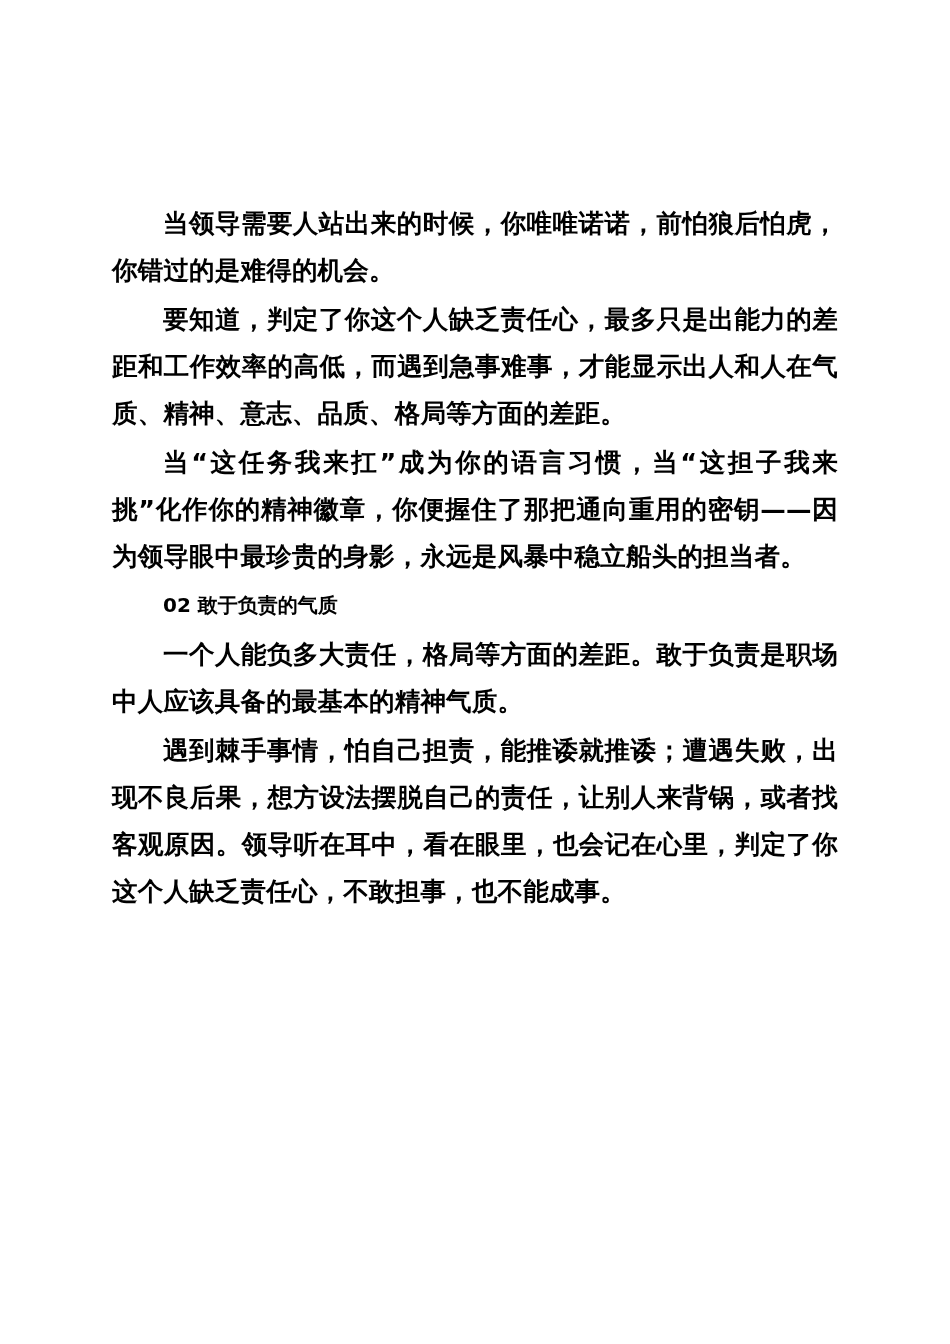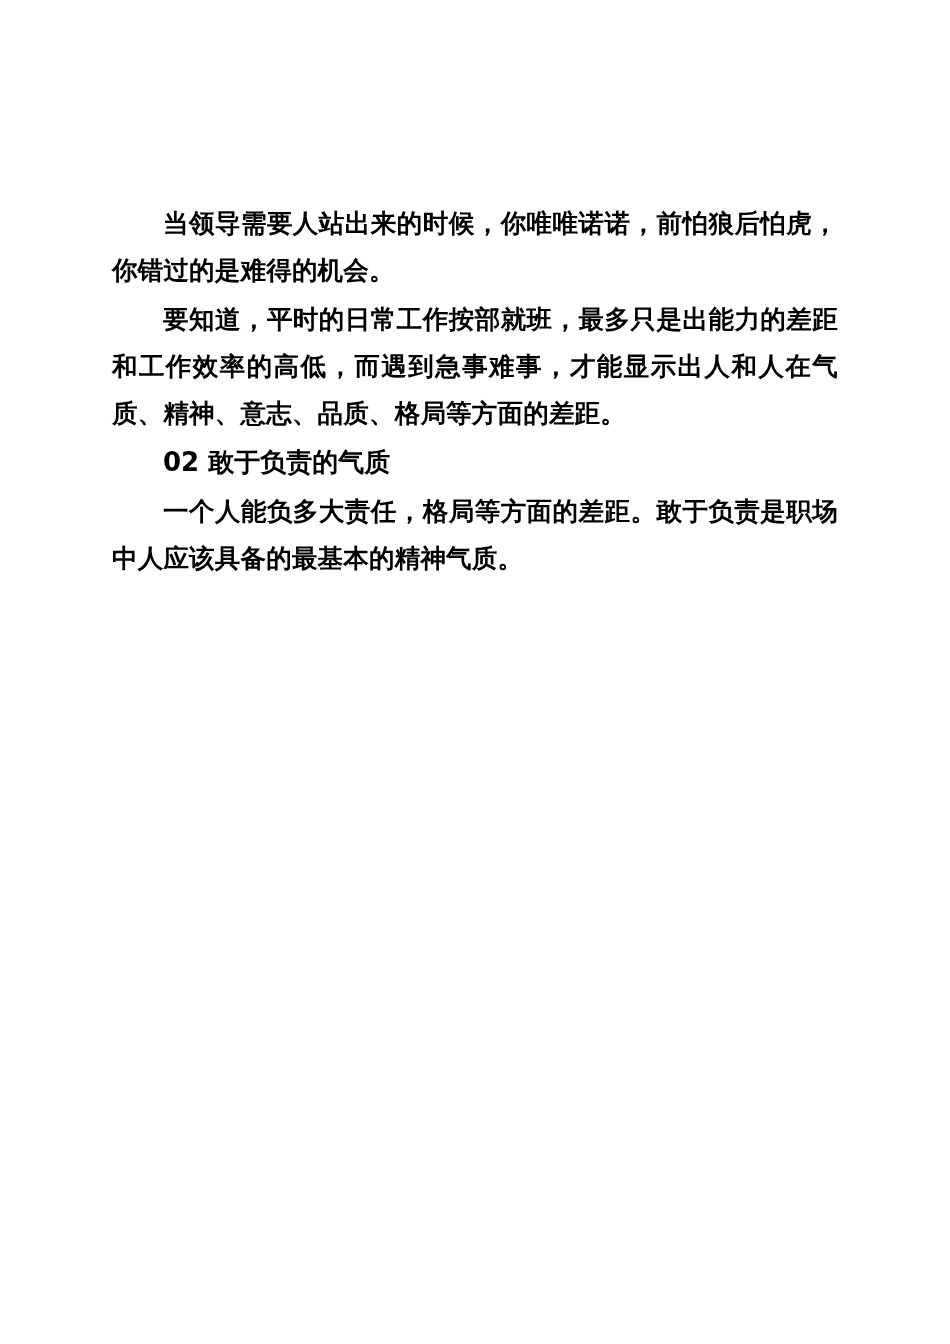--- a/index.html
+++ b/index.html
@@ -35,38 +35,40 @@
     font-family: "DejaVu Sans", "Liberation Sans", sans-serif;
   }
   p.indent {
     text-indent: 51px;
   }
   p.noindent {
     text-indent: 0;
   }
   p.heading {
     margin: 0 0 2px 0;
-    font-size: 26px;
+    font-size: 20px;
     line-height: 47px;
     text-indent: 51px;
     font-weight: bold;
     font-family: "DejaVu Sans", "Liberation Sans", sans-serif;
   }
 </style>
 </head>
 <body>
 
 <div class="page">
   <div class="doc-body">
 
     <p class="para indent">当领导需要人站出来的时候，你唯唯诺诺，前怕狼后怕虎，你错过的是难得的机会。</p>
 
-    <p class="para indent">要知道，平时的日常工作按部就班，最多只是出能力的差距和工作效率的高低，而遇到急事难事，才能显示出人和人在气质、精神、意志、品质、格局等方面的差距。</p>
+    <p class="para indent">要知道，判定了你这个人缺乏责任心，最多只是出能力的差距和工作效率的高低，而遇到急事难事，才能显示出人和人在气质、精神、意志、品质、格局等方面的差距。</p>
 
+    <p class="para indent">当“这任务我来扛”成为你的语言习惯，当“这担子我来挑”化作你的精神徽章，你便握住了那把通向重用的密钥——因为领导眼中最珍贵的身影，永远是风暴中稳立船头的担当者。</p>
 
     <p class="heading">02 敢于负责的气质</p>
 
 
     <p class="para indent">一个人能负多大责任，格局等方面的差距。敢于负责是职场中人应该具备的最基本的精神气质。</p>
 
+    <p class="para indent">遇到棘手事情，怕自己担责，能推诿就推诿；遭遇失败，出现不良后果，想方设法摆脱自己的责任，让别人来背锅，或者找客观原因。领导听在耳中，看在眼里，也会记在心里，判定了你这个人缺乏责任心，不敢担事，也不能成事。</p>
 
   </div>
 </div>
 
 </body></html>

